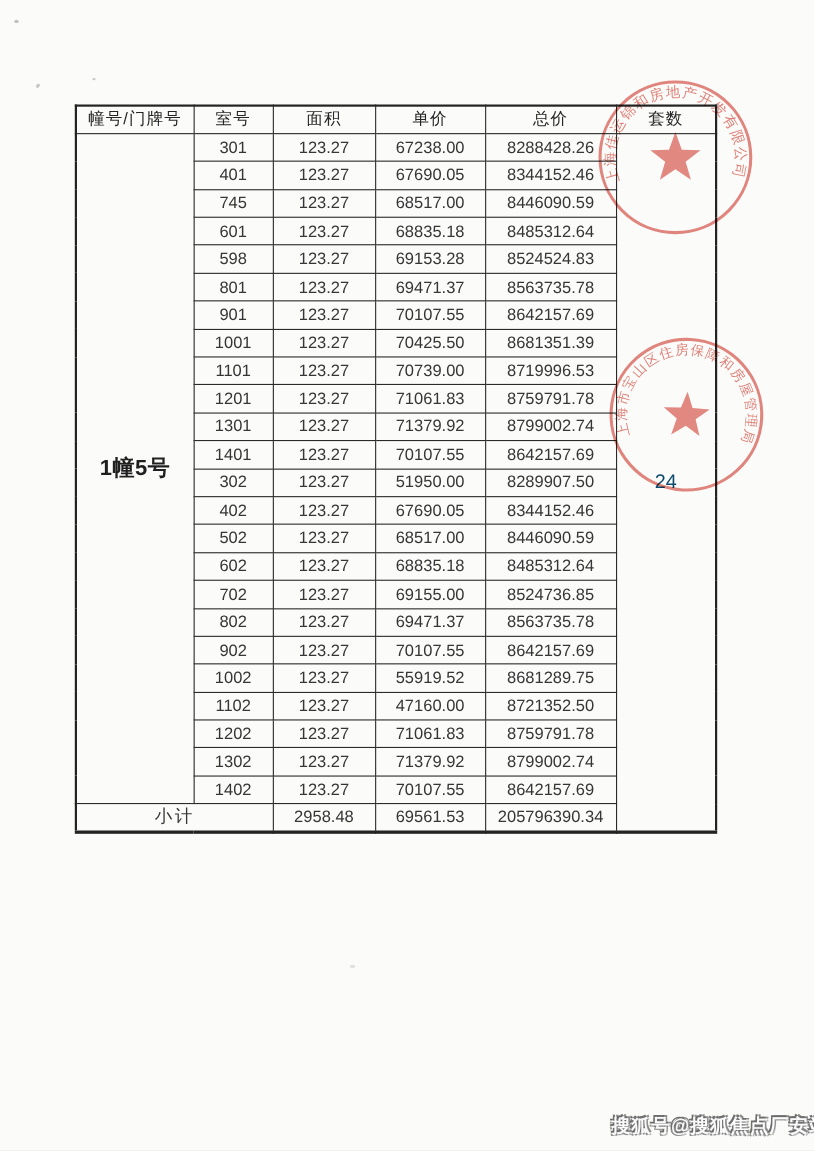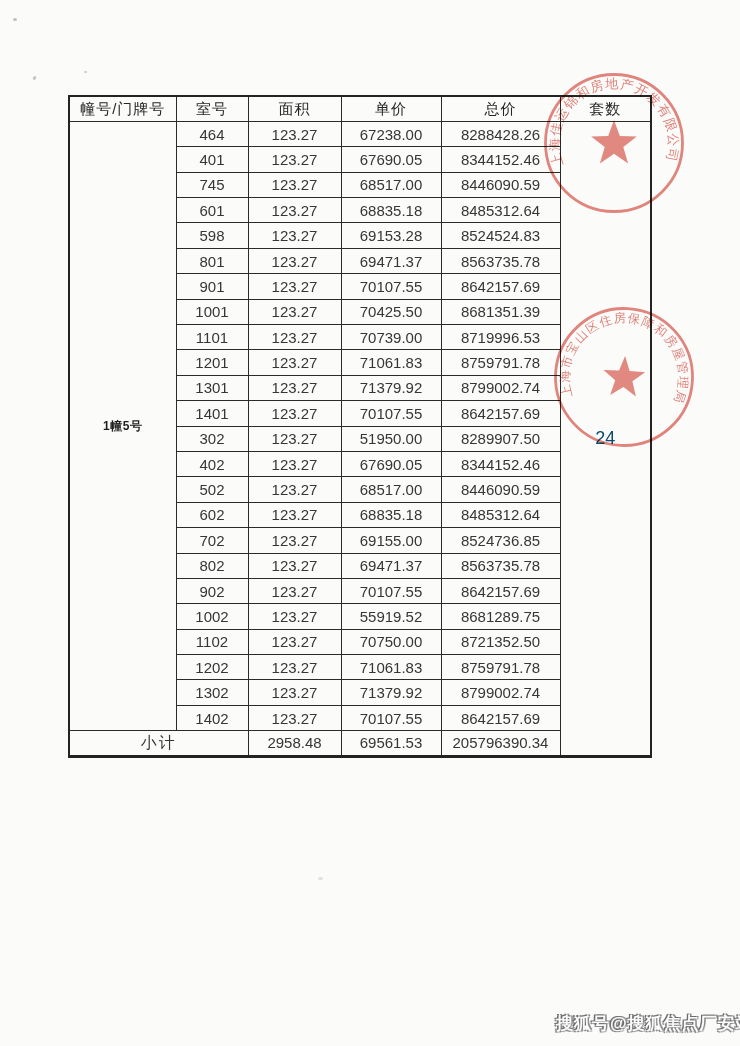--- a/index.html
+++ b/index.html
@@ -33,21 +33,21 @@
     font-size: 15px;
     line-height: 1;
     color: #363636;
     font-weight: normal;
     white-space: nowrap;
     background: transparent;
   }
   #price-table th { color: #262626; letter-spacing: 1px; }
   #price-table td.building-cell {
     font-weight: bold;
-    font-size: 12px;
+    font-size: 20px;
     color: #1f1f1f;
     letter-spacing: 0.5px;
     margin-top: 46px;
   }
   #price-table td.count-cell { font-size: 18px; color: #0c4a6e; }
   #price-table td.subtotal-label { font-size: 16px; letter-spacing: 2px; }
   
   .stamp {
     position: absolute;
     width: 146px;
@@ -108,21 +108,21 @@
         <th>室号</th>
         <th>面积</th>
         <th>单价</th>
         <th>总价</th>
         <th>套数</th>
       </tr>
     </thead>
     <tbody id="table-body">
         <tr>
           <td rowspan="24" class="building-cell">1幢5号</td>
-          <td>464</td>
+          <td>301</td>
           <td>123.27</td>
           <td>67238.00</td>
           <td>8288428.26</td>
           <td rowspan="25" class="count-cell">24</td>
         </tr>
         <tr>
           <td>401</td>
           <td>123.27</td>
           <td>67690.05</td>
           <td>8344152.46</td>
@@ -231,21 +231,21 @@
         </tr>
         <tr>
           <td>1002</td>
           <td>123.27</td>
           <td>55919.52</td>
           <td>8681289.75</td>
         </tr>
         <tr>
           <td>1102</td>
           <td>123.27</td>
-          <td>70750.00</td>
+          <td>47160.00</td>
           <td>8721352.50</td>
         </tr>
         <tr>
           <td>1202</td>
           <td>123.27</td>
           <td>71061.83</td>
           <td>8759791.78</td>
         </tr>
         <tr>
           <td>1302</td>

